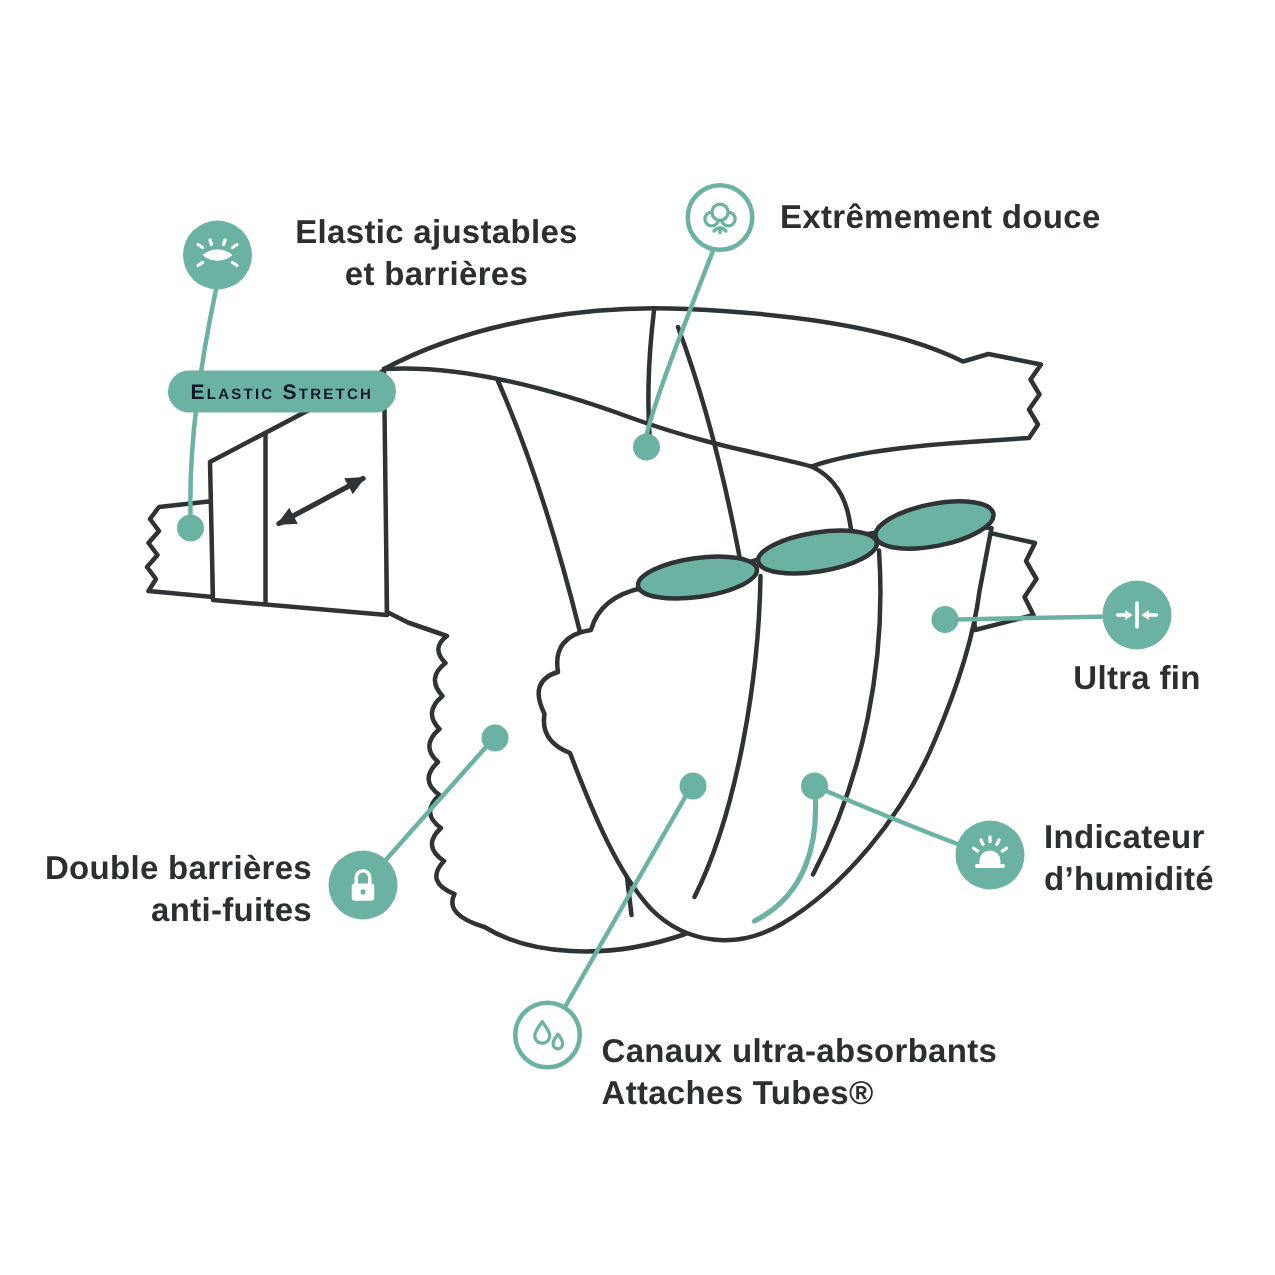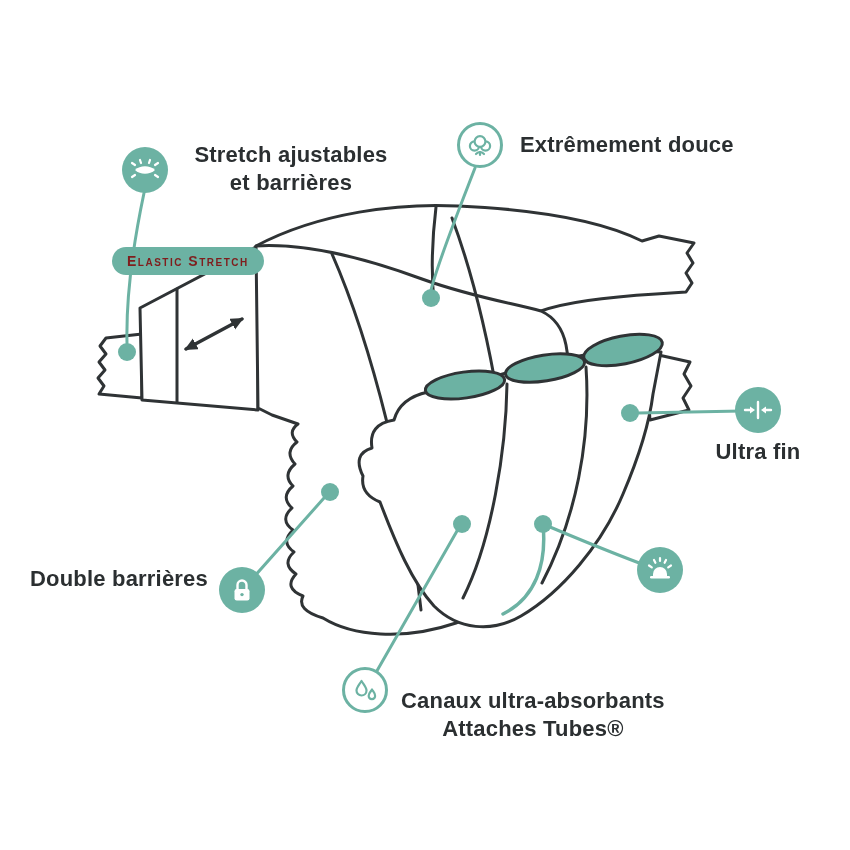--- a/index.html
+++ b/index.html
@@ -9,30 +9,29 @@
     font-family:"Liberation Sans", sans-serif;
   }
   .stage{position:absolute;inset:0;}
   svg.diagram{position:absolute;left:0;top:0;}
 
   .label{
     position:absolute;
     font-weight:700;font-size:22px;line-height:28px;
     color:#2b2f31;letter-spacing:.2px;
     white-space:nowrap;
-    text-align:center;
   }
   .label .line{display:block;}
   .center{text-align:center;}
   .rightalign{text-align:right;}
 
   .badge{
     position:absolute;left:112px;top:247px;
     height:28px;line-height:28px;padding:0 15px;
-    background:#6CB2A3;color:#7f1d1d;border-radius:14px;
+    background:#6CB2A3;color:#0f172a;border-radius:14px;
     font-weight:700;font-size:14px;letter-spacing:1.5px;
     font-variant:small-caps;white-space:nowrap;
   }
 
   .icon{
     position:absolute;width:46px;height:46px;border-radius:50%;
     display:flex;align-items:center;justify-content:center;
     box-sizing:border-box;
   }
   .icon-fill{background:#6CB2A3;}
@@ -164,35 +163,40 @@
       <g stroke="#6CB2A3" stroke-width="2.2" fill="#ffffff" stroke-linejoin="round">
         <path d="M-3.5,-9 C-1,-5 1.5,-2.5 1.5,0.5 A5,5 0 1 1 -8.5,0.5 C-8.5,-2.5 -6,-5 -3.5,-9 Z"></path>
         <path d="M7,-0.5 C8.6,2 10,3.4 10,5.2 A3.2,3.2 0 1 1 3.8,5.2 C3.8,3.4 5.4,2 7,-0.5 Z"></path>
       </g>
     </svg>
   </div>
 
   <div class="badge">Elastic Stretch</div>
 
   <div class="label center" style="left:160px;top:141px;width:262px;">
-    <span class="line">Stretch ajustables</span>
+    <span class="line">Elastic ajustables</span>
     <span class="line">et barrières</span>
   </div>
 
   <div class="label" style="left:520px;top:131px;">
     <span class="line">Extrêmement douce</span>
   </div>
 
   <div class="label center" style="left:697px;top:438px;width:122px;">
     <span class="line">Ultra fin</span>
   </div>
 
+  <div class="label" style="left:696px;top:544px;">
+    <span class="line">Indicateur</span>
+    <span class="line">d’humidité</span>
+  </div>
 
   <div class="label rightalign" style="left:12px;top:565px;width:196px;">
     <span class="line">Double barrières</span>
+    <span class="line">anti-fuites</span>
   </div>
 
   <div class="label" style="left:401px;top:662px;margin-top:25px;">
     <span class="line">Canaux ultra-absorbants</span>
     <span class="line">Attaches Tubes®</span>
   </div>
 
 </div>
 
 </body></html>

